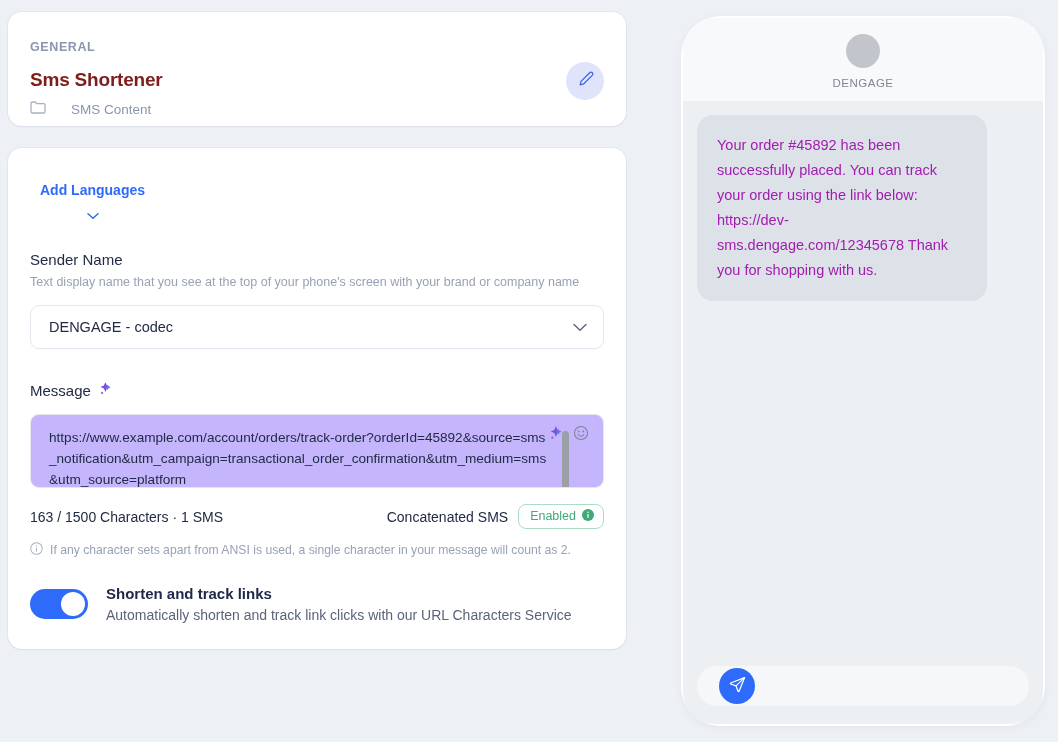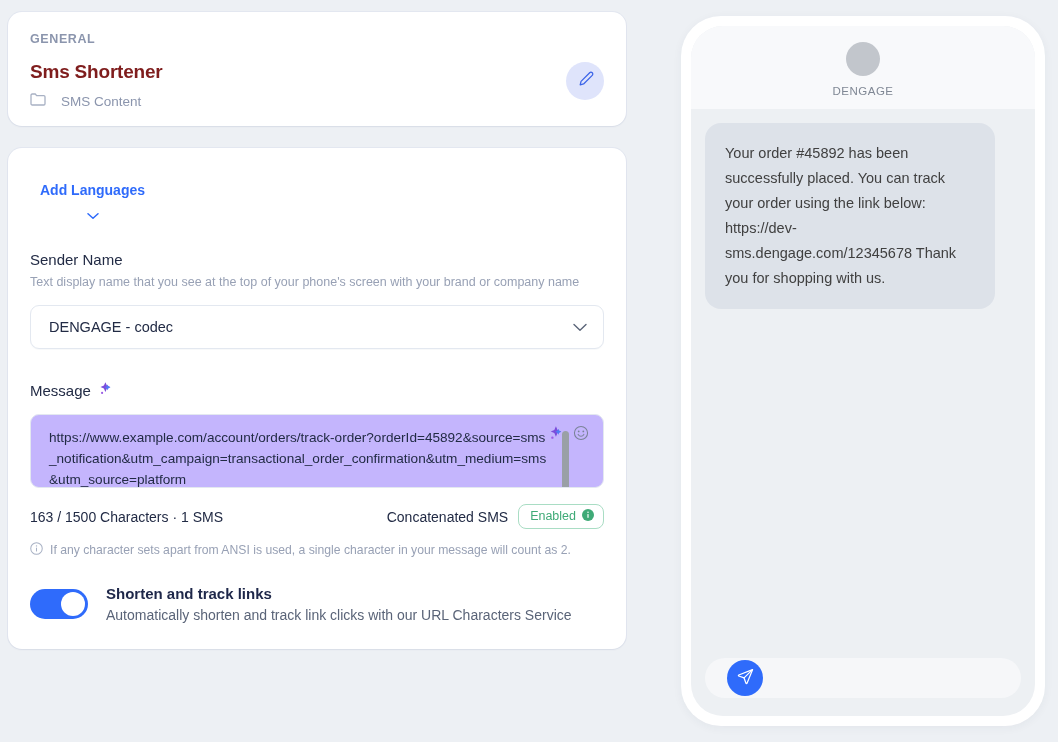--- a/index.html
+++ b/index.html
@@ -22,21 +22,21 @@
   }
 
   .card {
     background: #ffffff;
     border-radius: 14px;
     box-shadow: 0 1px 2px rgba(40,52,80,0.06), 0 0 0 1px rgba(225,230,240,0.9);
   }
 
   
   .general-card {
-    padding: 20px 22px 22px 22px;
+    padding: 28px 22px 22px 22px;
     position: relative;
     height: 114px;
   }
 
   .section-label {
     font-size: 12.5px;
     font-weight: bold;
     letter-spacing: 0.6px;
     color: #8b95ad;
   }
@@ -46,21 +46,21 @@
     font-size: 19px;
     font-weight: bold;
     color: #7f1d1d;
     letter-spacing: -0.2px;
   }
 
   .breadcrumb {
     margin-top: 9px;
     display: flex;
     align-items: center;
-    gap: 15px;
+    gap: 25px;
   }
   .breadcrumb-text {
     font-size: 13.5px;
     color: #8b95ad;
   }
 
   .edit-btn {
     position: absolute;
     right: 22px;
     top: 50px;
@@ -246,21 +246,21 @@
 
   
   .phone {
     position: absolute;
     left: 681px;
     top: 16px;
     width: 364px;
     height: 710px;
     background: #ffffff;
     border-radius: 40px;
-    padding: 10px;
+    padding: 2px;
     box-shadow: 0 2px 10px rgba(40,52,80,0.05);
   }
   .phone-screen {
     width: 100%;
     height: 100%;
     border-radius: 32px;
     overflow: hidden;
     display: flex;
     flex-direction: column;
     background: #edf0f3;
@@ -292,21 +292,21 @@
   }
   .bubble {
     background: #dde2e9;
     border-radius: 16px;
     padding: 18px 22px 18px 20px;
     max-width: 290px;
   }
   .bubble-text {
     font-size: 14.5px;
     line-height: 25px;
-    color: #404040;
+    color: #a21caf;
     word-break: break-word;
   }
   .phone-footer {
     flex: none;
     padding: 12px 14px 18px 14px;
   }
   .input-bar {
     height: 40px;
     background: #f6f7f9;
     border-radius: 21px;

